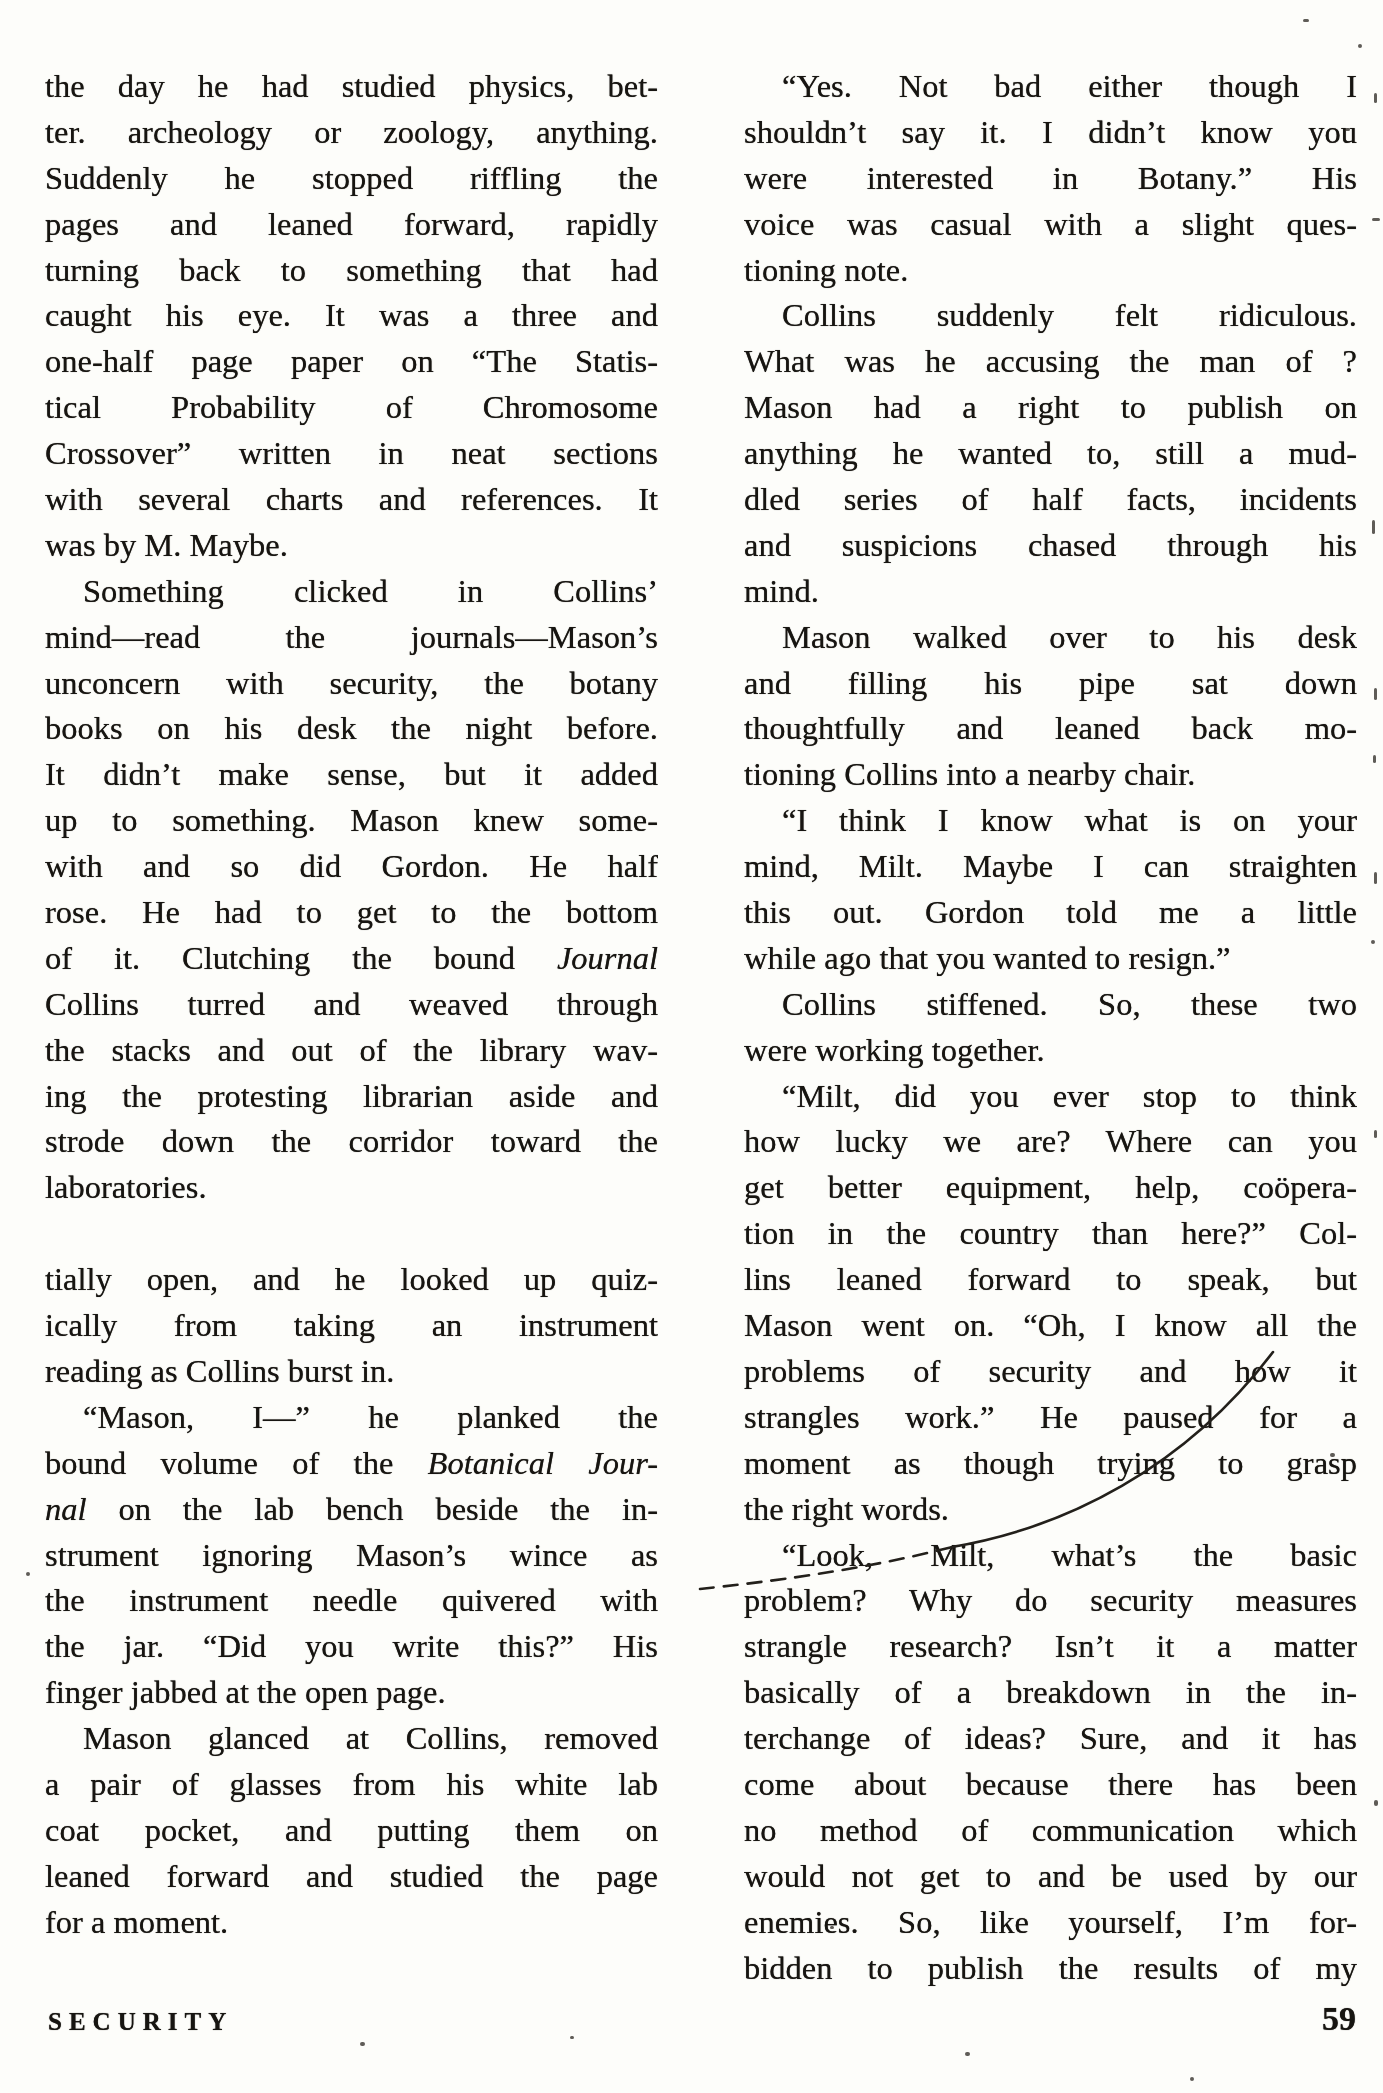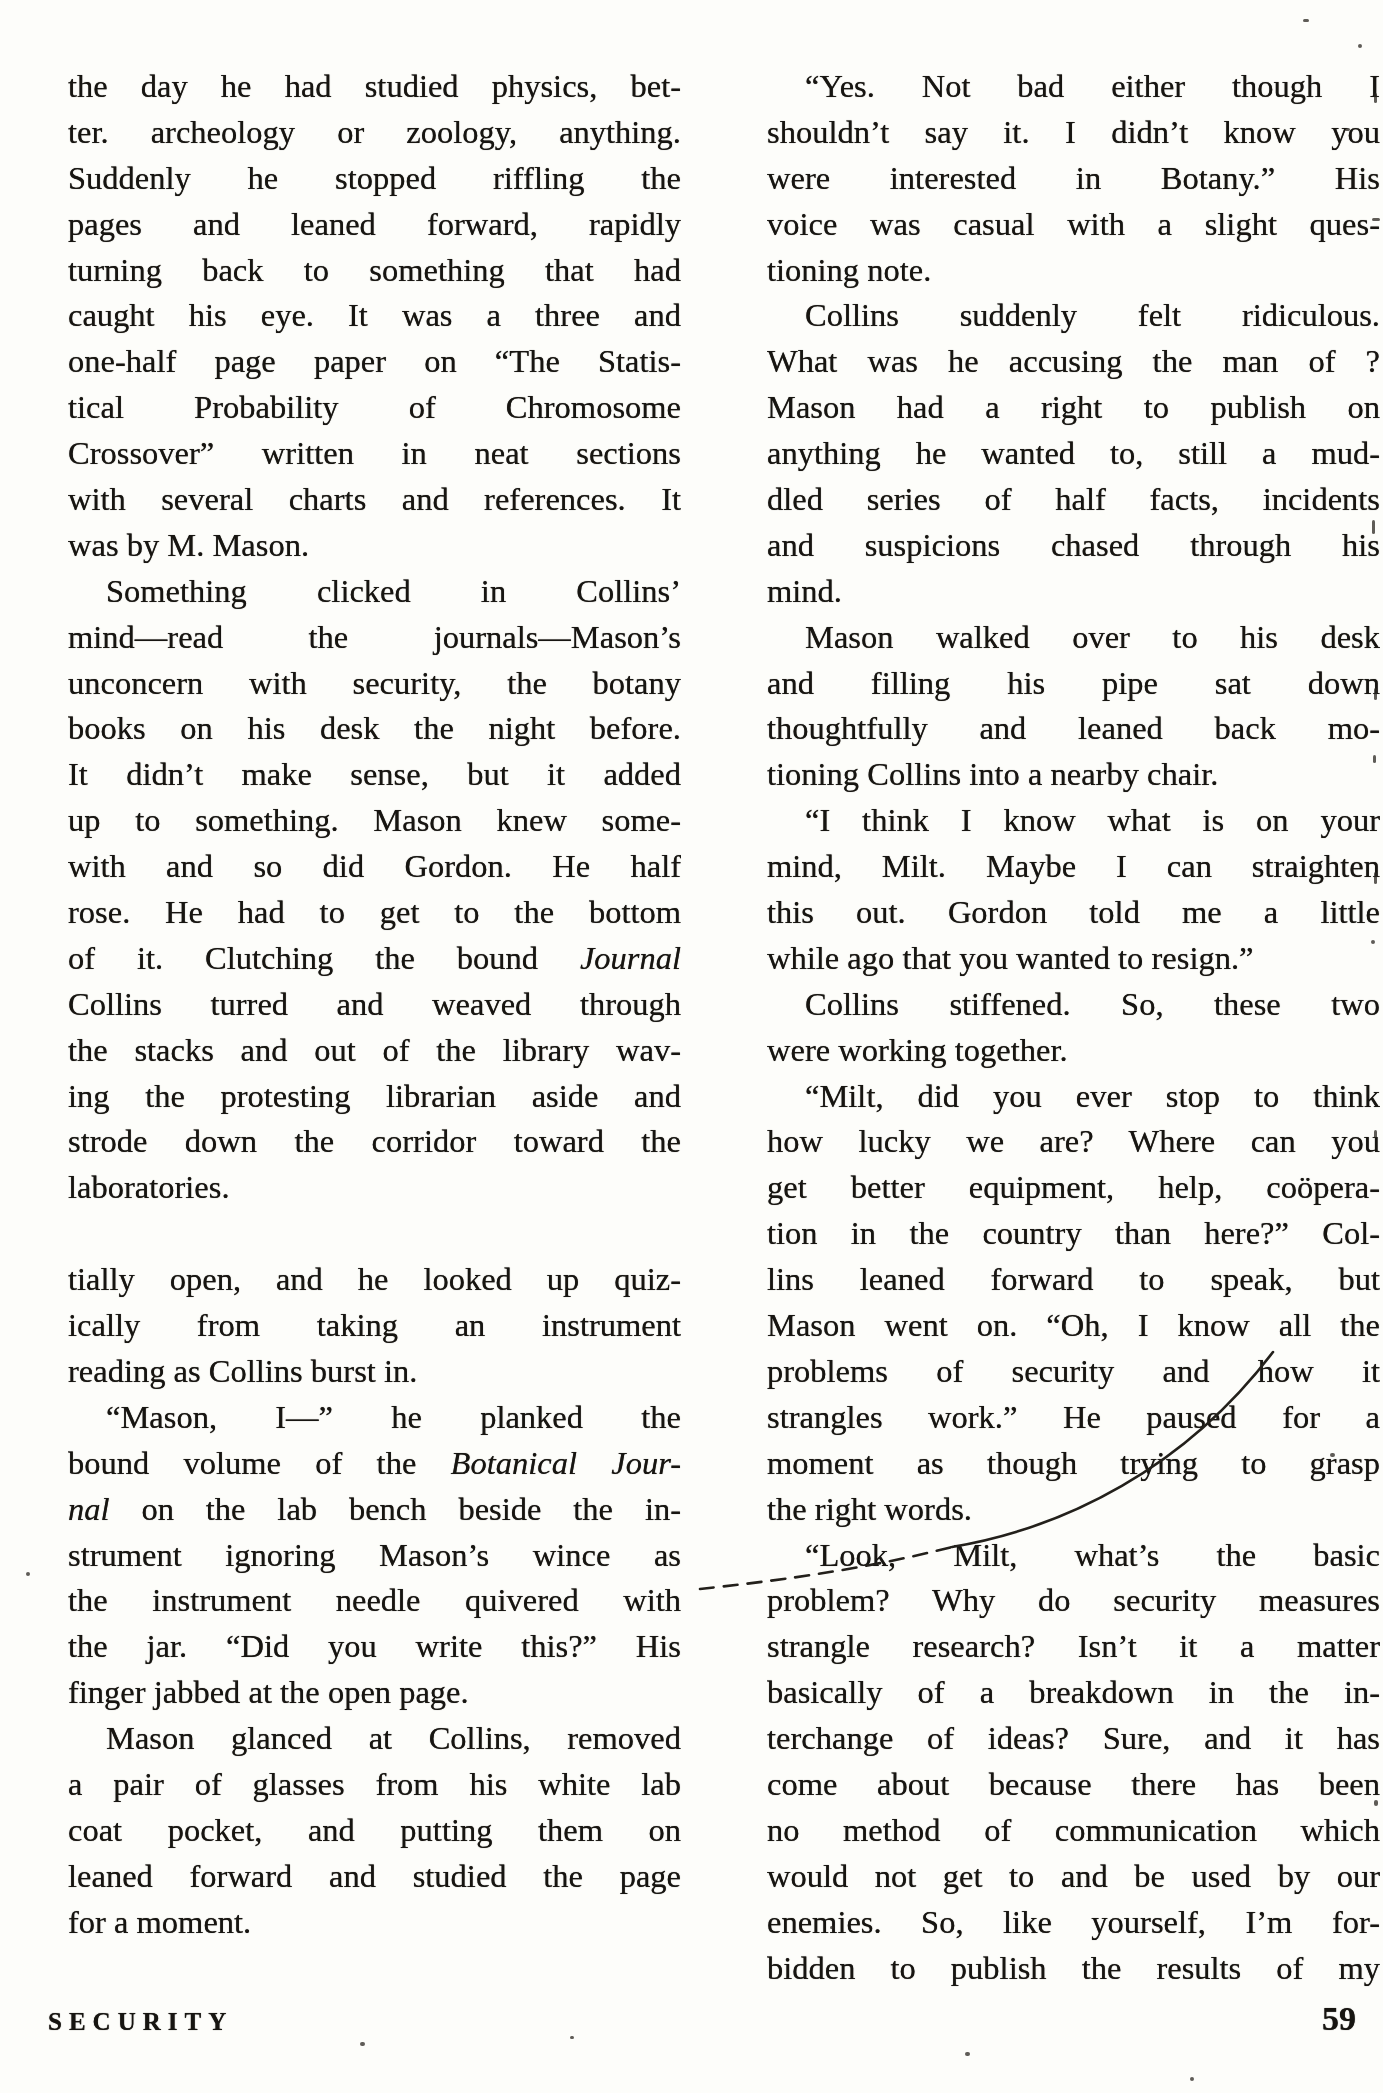--- a/index.html
+++ b/index.html
@@ -10,21 +10,20 @@
     overflow:hidden;
     font-family:"Liberation Serif","DejaVu Serif",serif;
     color:#171511;
   }
   .column{
     position:absolute;
     width:613px;
     font-size:32.5px;
     line-height:45.9px;
     text-shadow:0 0 0.7px rgba(20,17,12,.85);
-    margin-left:23px;
   }
   .column-left{left:45px;top:64px;}
   .column-right{left:744px;top:64px;}
   .line{
     height:45.9px;
     text-align:justify;
     text-align-last:justify;
     -moz-text-align-last:justify;
     overflow:hidden;
     white-space:normal;
@@ -56,21 +55,21 @@
       <div class="line"><span>the day he had studied physics, bet-</span></div>
       <div class="line"><span>ter. archeology or zoology, anything.</span></div>
       <div class="line"><span>Suddenly he stopped riffling the</span></div>
       <div class="line"><span>pages and leaned forward, rapidly</span></div>
       <div class="line"><span>turning back to something that had</span></div>
       <div class="line"><span>caught his eye. It was a three and</span></div>
       <div class="line"><span>one-half page paper on “The Statis-</span></div>
       <div class="line"><span>tical Probability of Chromosome</span></div>
       <div class="line"><span>Crossover” written in neat sections</span></div>
       <div class="line"><span>with several charts and references. It</span></div>
-      <div class="line end"><span>was by M. Mason.</span></div>
+      <div class="line end"><span>was by M. Maybe.</span></div>
       <div class="line indent"><span>Something clicked in Collins’</span></div>
       <div class="line"><span>mind—read the journals—Mason’s</span></div>
       <div class="line"><span>unconcern with security, the botany</span></div>
       <div class="line"><span>books on his desk the night before.</span></div>
       <div class="line"><span>It didn’t make sense, but it added</span></div>
       <div class="line"><span>up to something. Mason knew some-</span></div>
       <div class="line"><span>with and so did Gordon. He half</span></div>
       <div class="line"><span>rose. He had to get to the bottom</span></div>
       <div class="line"><span>of it. Clutching the bound </span><i>Journal</i></div>
       <div class="line"><span>Collins turred and weaved through</span></div>

